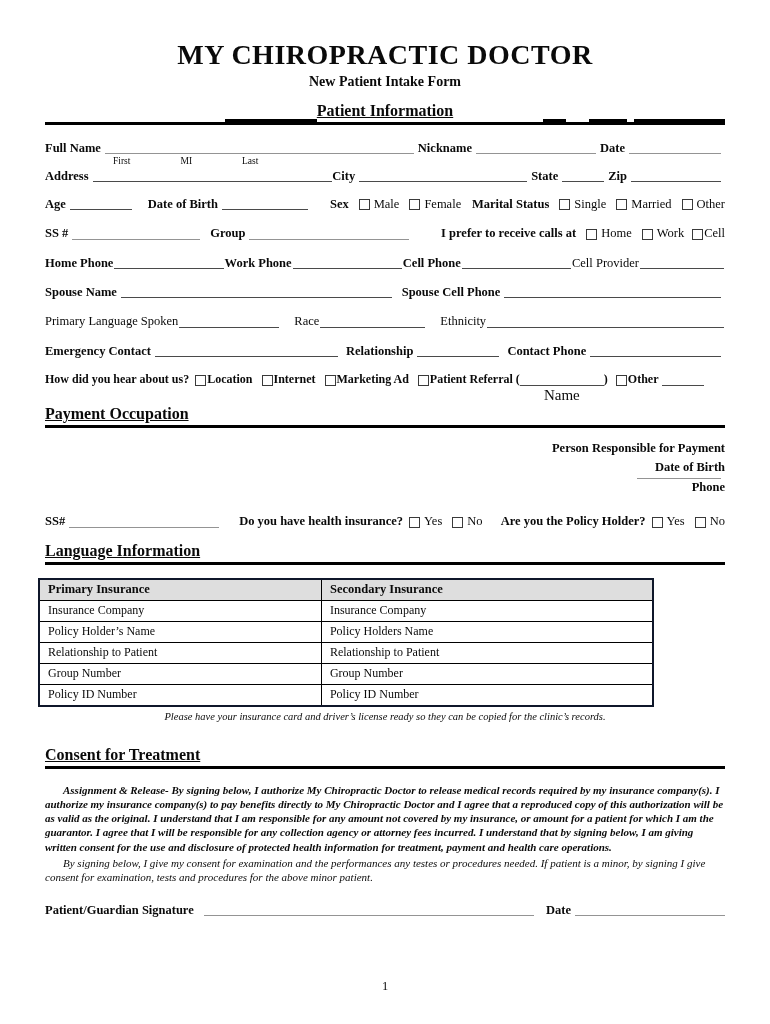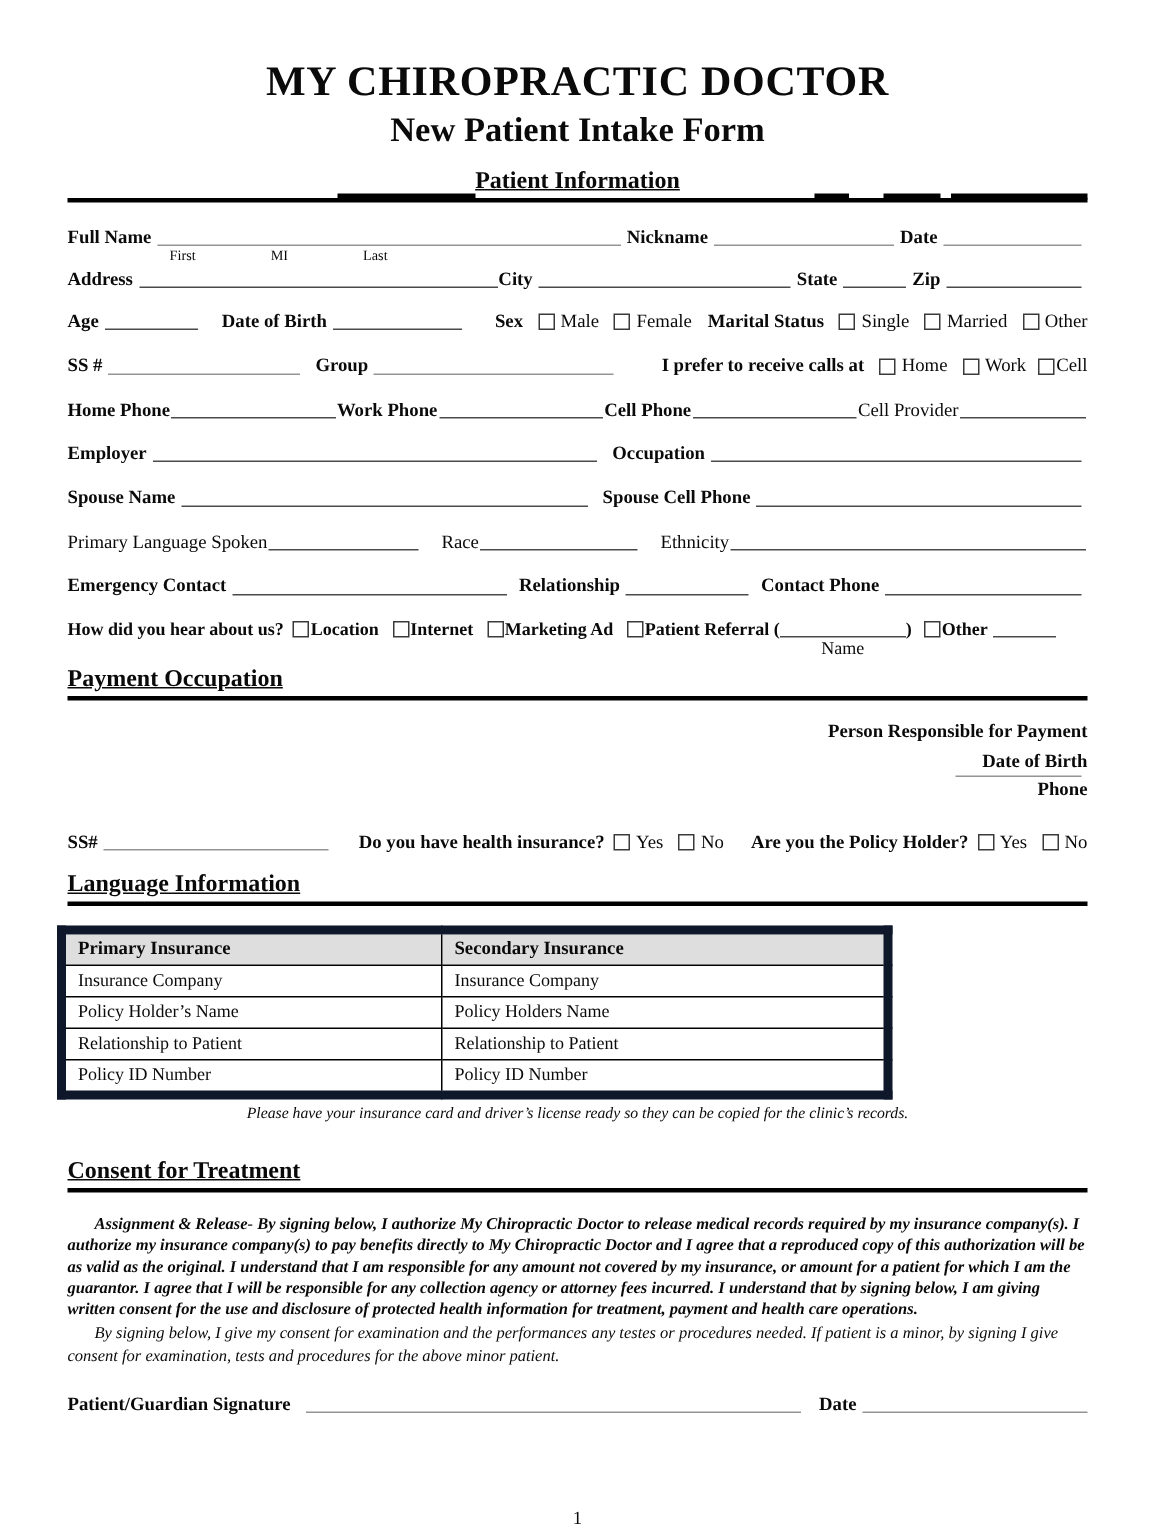--- a/index.html
+++ b/index.html
@@ -7,39 +7,39 @@
     position:relative;
     width:770px; height:1024px;
     box-sizing:border-box;
     padding:40px 45px 0 45px;
     background:#fff;
     color:#0a0a0a;
     font-family:"Liberation Serif","DejaVu Serif",serif;
     overflow:hidden;
   }
   .title { text-align:center; font-size:28px; font-weight:bold; letter-spacing:.5px; line-height:1.1; }
-  .subtitle { text-align:center; font-size:23px; font-weight:bold; margin-top:3px; }
+  .subtitle { text-align:center; font-size:14px; font-weight:bold; margin-top:3px; }
 
   .sec { position:relative; border-bottom:3px solid #000; padding-bottom:2px; font-size:16px; font-weight:bold; }
   .sec .tt { text-decoration:underline; }
   .seg { position:absolute; height:4px; background:#000; bottom:-1px; }
 
   .row { display:flex; align-items:flex-end; font-size:12.5px; font-weight:bold; line-height:1.15; white-space:nowrap; }
   .lbl { flex:0 0 auto; }
   .opt { font-weight:normal; }
   .fill { flex:0 0 auto; border-bottom:1.3px solid #4a4a4a; height:3px; margin:0 4px 1px 4px; position:relative; }
   .fill.g { border-color:#949494; }
   .grow { flex:1 1 auto; }
   .snug .fill { margin-left:1px; margin-right:1px; }
   .cb { flex:0 0 auto; display:inline-block; width:9px; height:9px; border:1px solid #3a3a3a; background:#fff; margin:0 4px 1px 10px; }
   .cb.tight { margin-right:1px; }
   .subrow { display:flex; font-size:9.5px; font-weight:normal; margin-top:1px; line-height:1.1; }
-  .subname { position:absolute; top:5px; left:50%; transform:translateX(-50%); font-size:12px; font-weight:normal; }
-
-  .ins-table { border-collapse:collapse; border:6px solid #0f172a; width:557px; margin:13px 0 0 -7px; font-size:12px; table-layout:fixed; }
+  .subname { position:absolute; top:5px; left:50%; transform:translateX(-50%); font-size:15px; font-weight:normal; }
+
+  .ins-table { border-collapse:collapse; border:2px solid #0f172a; width:616px; margin:13px 0 0 -7px; font-size:12px; table-layout:fixed; }
   .ins-table th, .ins-table td { border:1px solid #000; padding:2px 4px 3px 8px; text-align:left; height:14px; overflow:hidden; }
   .ins-table th { background:#dedede; font-weight:bold; font-size:12.5px; }
   .ins-table td { font-weight:normal; }
   .caption { text-align:center; font-style:italic; font-size:10.5px; margin-top:4px; }
 
   .consent-p1 { font-style:italic; font-weight:bold; font-size:11px; line-height:1.3; margin-top:14px; text-indent:18px; white-space:normal; }
   .consent-p2 { font-style:italic; font-weight:normal; font-size:11px; line-height:1.3; margin-top:2px; text-indent:18px; white-space:normal; }
 
   .pagenum { text-align:center; font-size:12.5px; margin-top:62px; }
 
@@ -127,26 +127,20 @@
     <span class="lbl">Home Phone</span>
     <span class="fill grow"></span>
     <span class="lbl">Work Phone</span>
     <span class="fill grow"></span>
     <span class="lbl">Cell Phone</span>
     <span class="fill grow"></span>
     <span class="lbl opt">Cell Provider</span>
     <span class="fill grow" style="max-width:84px"></span>
   </div>
 
-  <div class="row mt15">
-    <span class="lbl">Employer</span>
-    <span class="fill grow" style="flex-grow:1.2"></span>
-    <span class="lbl" style="margin-left:6px">Occupation</span>
-    <span class="fill grow"></span>
-  </div>
 
   <div class="row mt15">
     <span class="lbl">Spouse Name</span>
     <span class="fill grow" style="flex-grow:1.25"></span>
     <span class="lbl" style="margin-left:6px">Spouse Cell Phone</span>
     <span class="fill grow"></span>
   </div>
 
   <div class="row mt15 snug" style="font-weight:normal">
     <span class="lbl">Primary Language Spoken</span>
@@ -234,20 +228,24 @@
     </tr>
     <tr>
       <td>Policy Holder’s Name</td>
       <td>Policy Holders Name</td>
     </tr>
     <tr>
       <td>Relationship to Patient</td>
       <td>Relationship to Patient</td>
     </tr>
     <tr>
+      <td>Group Number</td>
+      <td>Group Number</td>
+    </tr>
+    <tr>
       <td>Policy ID Number</td>
       <td>Policy ID Number</td>
     </tr>
   </tbody>
     </table>
 
   <div class="caption">Please have your insurance card and driver’s license ready so they can be copied for the clinic’s records.</div>
 
   <div class="sec mt24">
     <span class="tt">Consent for Treatment</span>

